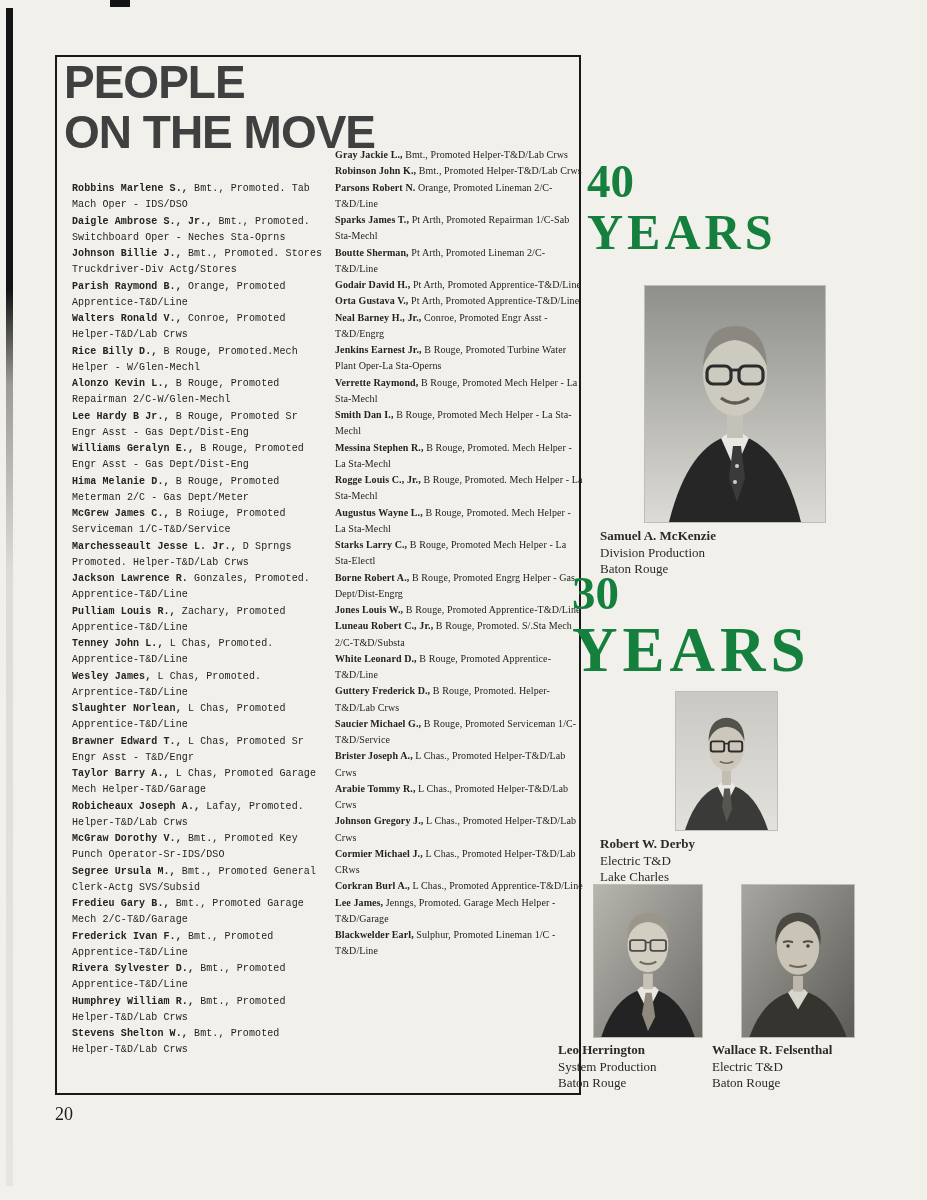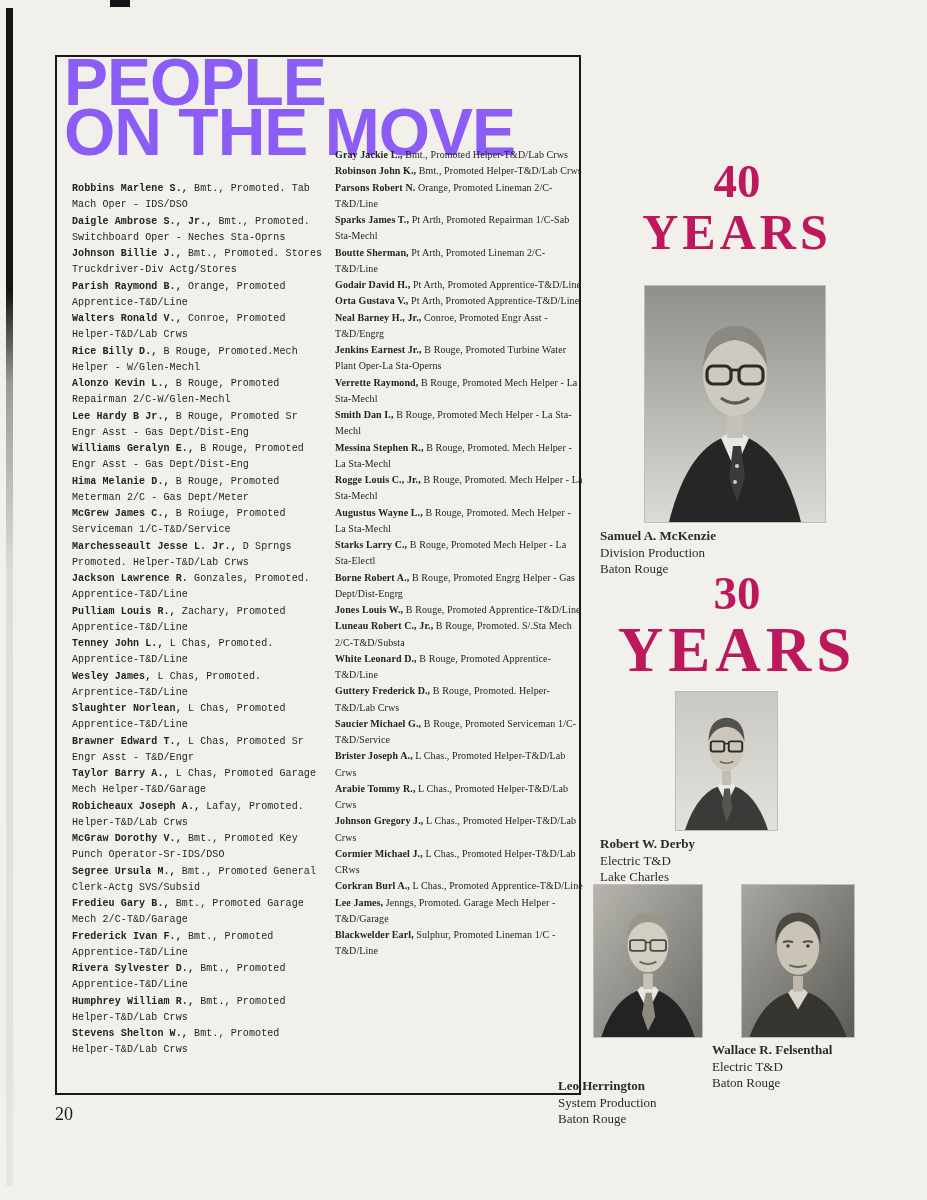--- a/index.html
+++ b/index.html
@@ -20,37 +20,37 @@
   .top-mark{position:absolute;left:110px;top:0;width:20px;height:7px;background:#141414;}
 
   
   .main-box{
     position:absolute;left:55px;top:55px;width:526px;height:1040px;
     border:2.5px solid #191919;box-sizing:border-box;background:transparent;
   }
   .headline{
     position:absolute;left:64px;top:57px;
     font-family:"Liberation Sans", sans-serif;
-    font-weight:700;font-size:66px;line-height:50px;
-    letter-spacing:-1px;color:#8b5cf6;white-space:nowrap;
+    font-weight:700;font-size:46px;line-height:50px;
+    letter-spacing:-1px;color:#404040;white-space:nowrap;
   }
   
   .col{
     position:absolute;
     font-size:10px;line-height:16.25px;letter-spacing:.1px;
     color:#232323;
   }
   .col-left{left:72px;top:181px;width:252px;font-family:Liberation Mono, monospace;}
   .col-middle{left:335px;top:147px;width:249px;}
   .entry{margin:0;}
   .entry b{font-weight:700;}
 
   
   .years-head{
-    position:absolute;text-align:center;color:#be185d;
+    position:absolute;text-align:left;color:#15803d;
     font-family:"Liberation Serif", serif;font-weight:700;line-height:1;
   }
   .years-head .num{display:block;font-size:47px;}
   .years-head .word{display:block;letter-spacing:4px;}
   .head-40{left:587px;top:158px;width:300px;}
   .head-40 .word{font-size:50px;margin-top:2px;}
   .head-30{left:572px;top:570px;width:330px;}
   .head-30 .word{font-size:63px;letter-spacing:5px;margin-top:2px;}
 
   .photo{position:absolute;box-shadow:0 0 0 1px rgba(40,40,40,.25);}
@@ -60,21 +60,21 @@
   .photo-3{left:594px;top:885px;width:108px;height:152px;}
   .photo-4{left:742px;top:885px;width:112px;height:152px;}
 
   .caption{
     position:absolute;text-align:left;
     font-size:13px;line-height:16.5px;color:#2a2a2a;
   }
   .caption .cap-name{font-weight:700;}
   .cap-1{left:600px;top:528px;width:270px;}
   .cap-2{left:600px;top:836px;width:255px;}
-  .cap-3{left:558px;top:1078px;width:180px;}
+  .cap-3{left:558px;top:1042px;width:180px;}
   .cap-4{left:712px;top:1042px;width:180px;}
 
   .page-number{
     position:absolute;left:55px;top:1104px;
     font-weight:400;font-size:18px;color:#1c1c1c;
   }
 </style>
 </head>
 <body>
 

